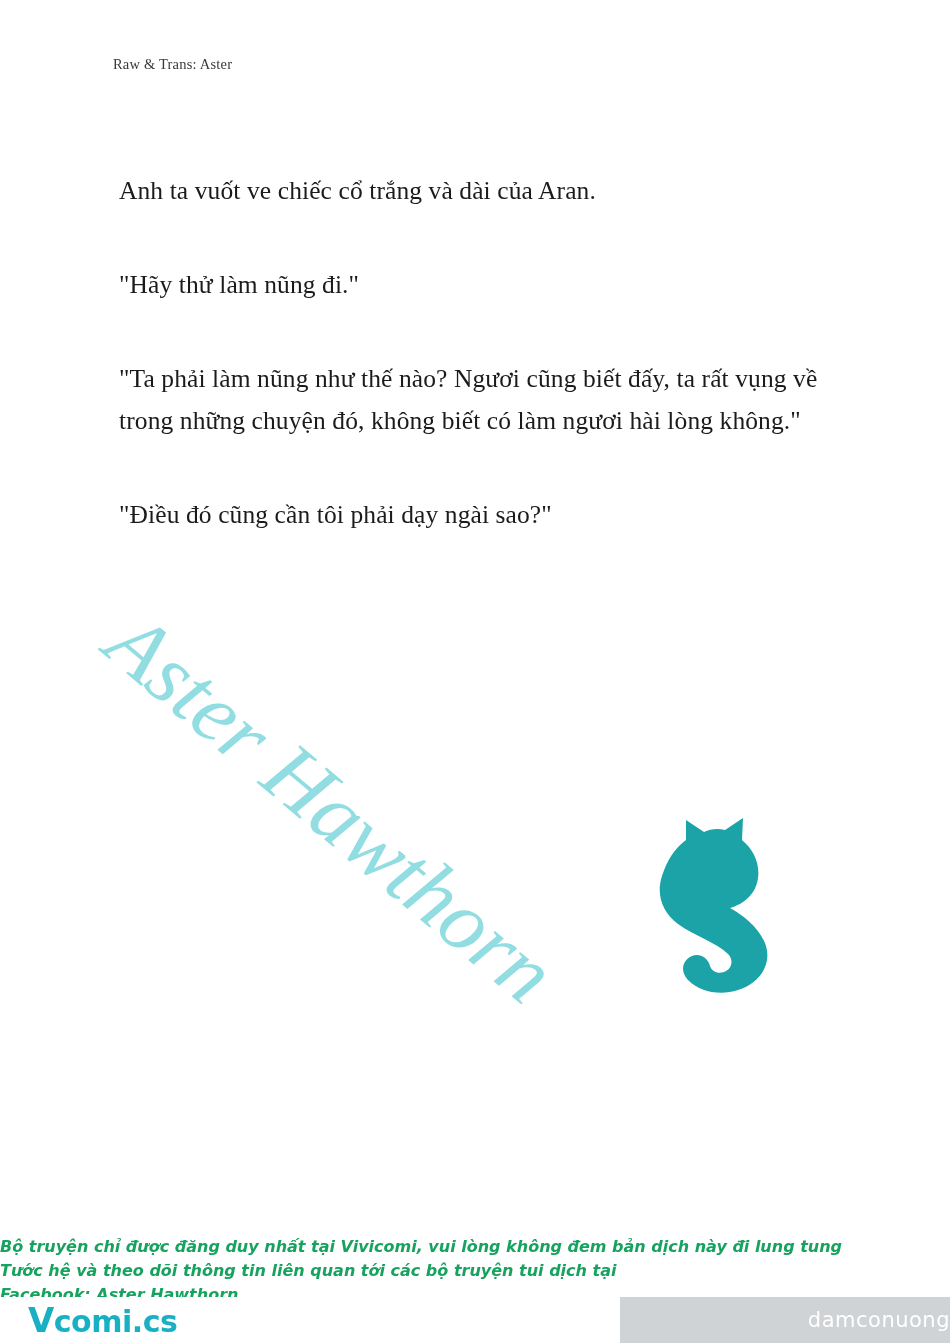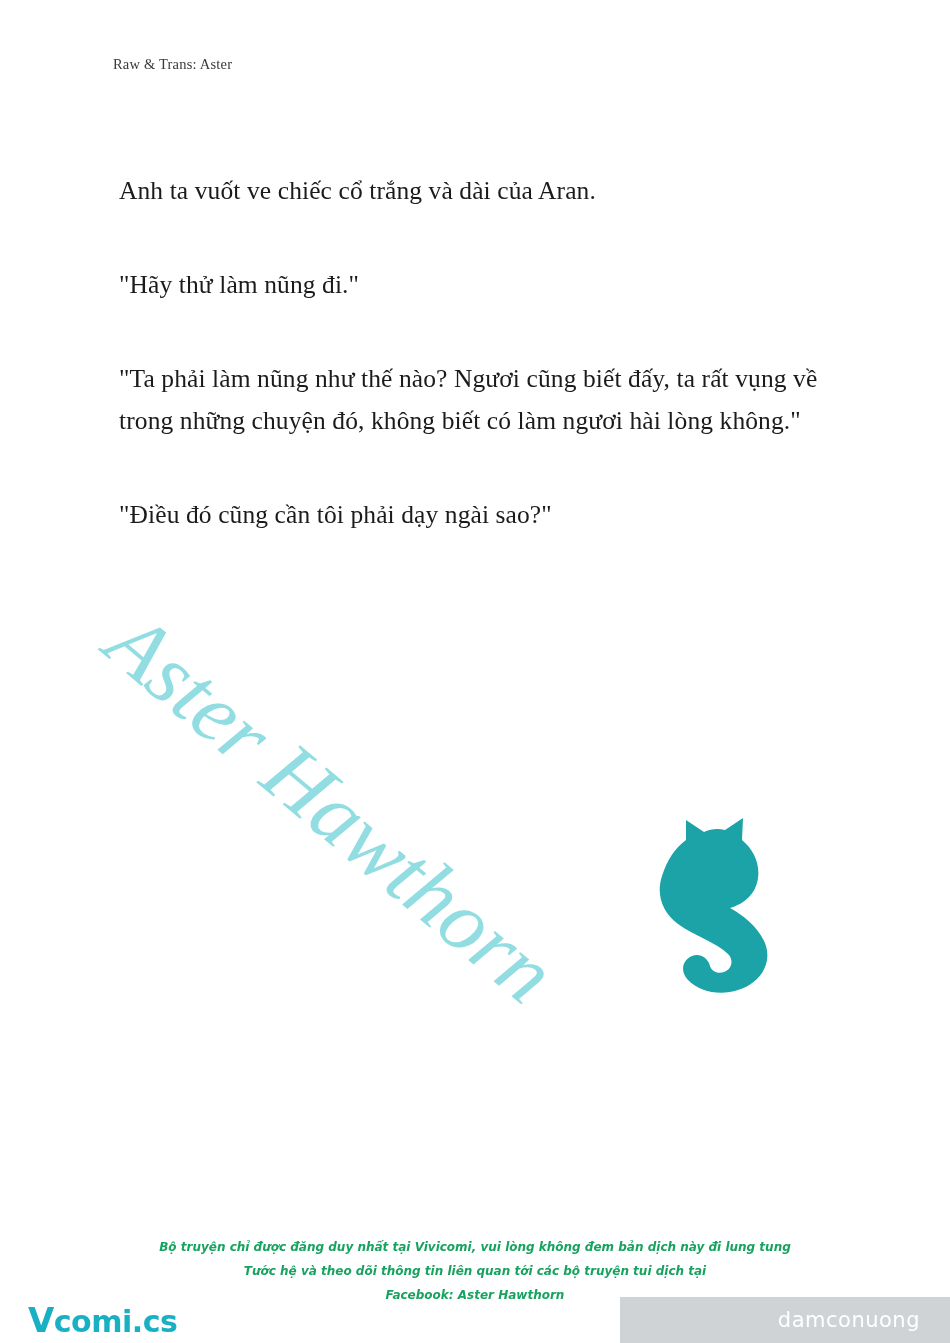--- a/index.html
+++ b/index.html
@@ -80,25 +80,24 @@
     width: 150px;
     height: 180px;
     pointer-events: none;
   }
 
   .footer-note {
     position: absolute;
     left: 0;
     right: 0;
     top: 1235px;
-    text-align: center;
     font-family: "DejaVu Sans", sans-serif;
     font-weight: bold;
     font-style: italic;
-    font-size: 12px;
+    font-size: 16px;
     line-height: 24px;
     color: #17a35f;
   }
   .footer-note div { white-space: nowrap; }
 
   .bottom-bar {
     position: absolute;
     left: 0;
     right: 0;
     bottom: 0;
@@ -129,21 +128,20 @@
     color: #19b0c4;
     font-size: 34px;
   }
   .vcomics .rest { color: #19b0c4; }
   .vcomics .dot { color: #19b0c4; }
 
   .bottom-right {
     height: 46px;
     display: flex;
     align-items: center;
-    padding-right: 30px;
   }
   .damconuong {
     font-family: "DejaVu Sans", sans-serif;
     font-size: 21px;
     color: #ffffff;
     letter-spacing: 0.5px;
   }
   .bottom-right-bg {
     position: absolute;
     right: 0;

